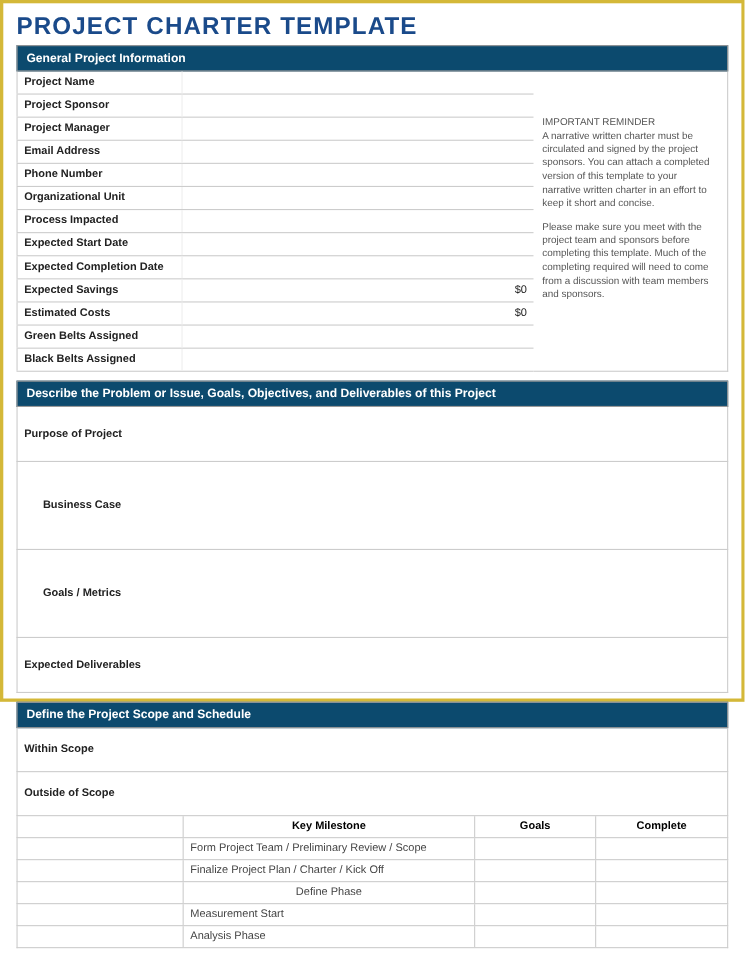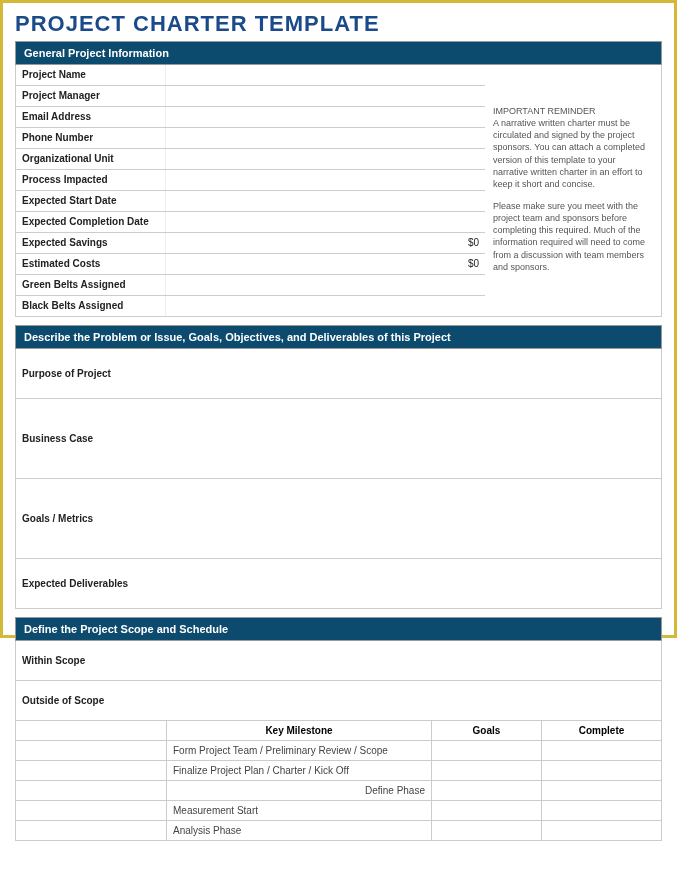--- a/index.html
+++ b/index.html
@@ -85,21 +85,21 @@
     font-weight: bold;
     padding: 4px 6px;
     color: #222;
   }
   .desc-value {
     flex: 1;
     border-left: 1px solid #eee;
   }
   .h-small { min-height: 40px; }
   .h-med { min-height: 50px; }
-  .h-large { min-height: 80px; }
+  .h-large { min-height: 80px; padding-left: 17px; }
   .gap { height: 8px; }
   .milestone-header {
     display: flex;
     border-bottom: 1px solid #ccc;
     border-left: 1px solid #ccc;
     border-right: 1px solid #ccc;
     font-size: 10px;
     font-weight: bold;
   }
   .m-col1 { flex: 0 0 150px; padding: 4px 6px; }
@@ -127,20 +127,24 @@
 
   <div class="section-header">General Project Information</div>
 
   <div class="info-table">
     <div class="info-left" id="info-left">
         <div class="info-row">
           <div class="info-label">Project Name</div>
           <div class="info-value"></div>
         </div>
         <div class="info-row">
+          <div class="info-label">Project Sponsor</div>
+          <div class="info-value"></div>
+        </div>
+        <div class="info-row">
           <div class="info-label">Project Manager</div>
           <div class="info-value"></div>
         </div>
         <div class="info-row">
           <div class="info-label">Email Address</div>
           <div class="info-value"></div>
         </div>
         <div class="info-row">
           <div class="info-label">Phone Number</div>
           <div class="info-value"></div>
@@ -174,21 +178,21 @@
           <div class="info-value"></div>
         </div>
         <div class="info-row">
           <div class="info-label">Black Belts Assigned</div>
           <div class="info-value"></div>
         </div>
       </div>
     <div class="info-right">
       <div class="reminder-title">IMPORTANT REMINDER</div>
       <div class="reminder-para">A narrative written charter must be circulated and signed by the project sponsors. You can attach a completed version of this template to your narrative written charter in an effort to keep it short and concise.</div>
-      <div class="reminder-para">Please make sure you meet with the project team and sponsors before completing this required. Much of the information required will need to come from a discussion with team members and sponsors.</div>
+      <div class="reminder-para">Please make sure you meet with the project team and sponsors before completing this template. Much of the completing required will need to come from a discussion with team members and sponsors.</div>
     </div>
   </div>
 
   <div class="gap"></div>
 
   <div class="section-header">Describe the Problem or Issue, Goals, Objectives, and Deliverables of this Project</div>
   <div id="describe-body">
       <div class="desc-row h-med">
         <div class="desc-label">Purpose of Project</div>
         <div class="desc-value"></div>
@@ -235,21 +239,21 @@
         <div class="m-col4"></div>
       </div>
       <div class="milestone-row">
         <div class="m-col1"></div>
         <div class="m-col2" style="text-align: left;">Finalize Project Plan / Charter / Kick Off</div>
         <div class="m-col3"></div>
         <div class="m-col4"></div>
       </div>
       <div class="milestone-row">
         <div class="m-col1"></div>
-        <div class="m-col2" style="text-align: right;">Define Phase</div>
+        <div class="m-col2" style="text-align: center;">Define Phase</div>
         <div class="m-col3"></div>
         <div class="m-col4"></div>
       </div>
       <div class="milestone-row">
         <div class="m-col1"></div>
         <div class="m-col2" style="text-align: left;">Measurement Start</div>
         <div class="m-col3"></div>
         <div class="m-col4"></div>
       </div>
       <div class="milestone-row">

